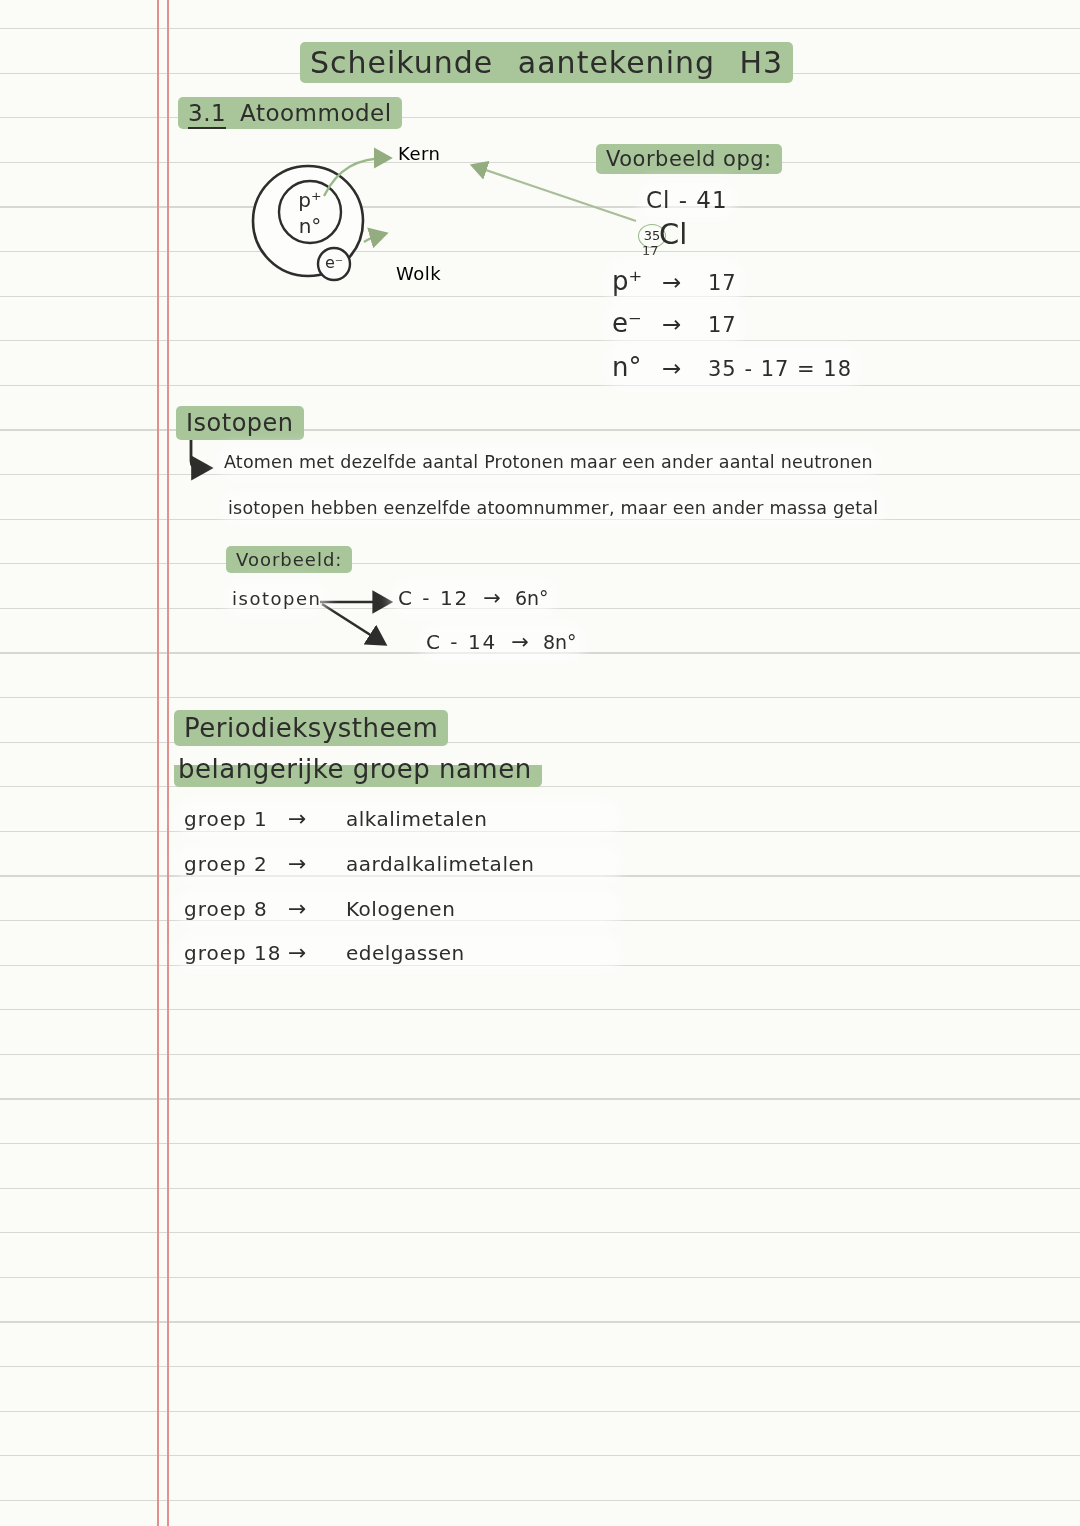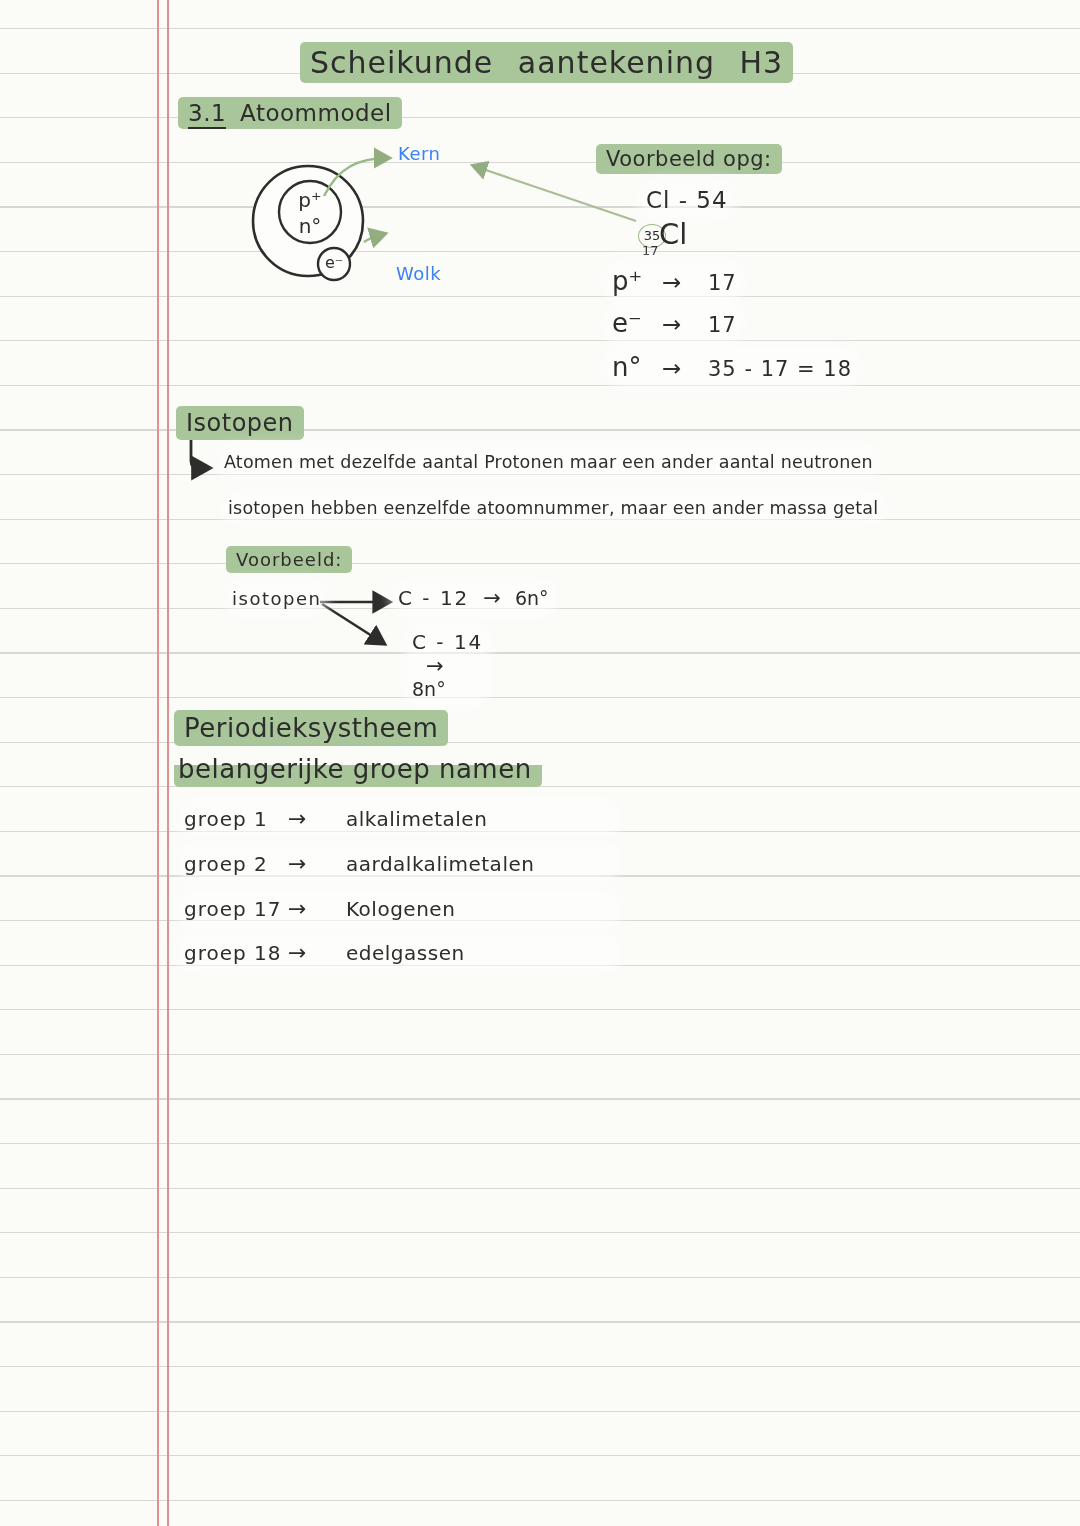--- a/index.html
+++ b/index.html
@@ -17,21 +17,21 @@
     background:repeating-linear-gradient(to bottom,
       #d7d7d4 0px, #d7d7d4 1.3px,
       transparent 1.3px, transparent 44.6px);
   }
   .margin-line{position:absolute;top:0;bottom:0;width:2px;background:#e2908e;}
   .margin-line.l1{left:157px;}
   .margin-line.l2{left:167px;}
 
   .abs{position:absolute;}
   .ink{color:#2d2d2b;}
-  .green-ink{color:#3b82f6;}
+  .green-ink{color:#000000;}
   .halo{
     background:rgba(255,255,255,0.55);
     box-shadow:0 0 12px 8px rgba(255,255,255,0.55);
     border-radius:10px;
   }
   .hl{
     background:#a9c69b;
     border-radius:5px;
     padding:3px 10px;
   }
@@ -112,21 +112,21 @@
 
   <div class="abs nucleus ink" style="left:282px;top:187px;">
     <span>p⁺</span><br>
     <span>n°</span>
   </div>
   <div class="abs electron ink" style="left:325px;top:253px;">e⁻</div>
   <div class="abs label-green green-ink" style="left:398px;top:143px;">Kern</div>
   <div class="abs label-green green-ink" style="left:396px;top:233px;margin-top:30px;">Wolk</div>
 
   <div class="abs hl" style="left:596px;top:144px;font-size:21px;letter-spacing:.5px;">Voorbeeld opg:</div>
-  <div class="abs cl35 ink halo" style="left:646px;top:187px;">Cl - 54</div>
+  <div class="abs cl35 ink halo" style="left:646px;top:187px;">Cl - 41</div>
 
   <div class="abs" style="left:638px;top:224px;">
     <span class="mass-circle">35</span>
   </div>
   <div class="abs sub17 ink" style="left:642px;top:243px;">17</div>
   <div class="abs clsym ink" style="left:659px;top:217px;">Cl</div>
 
   <div class="abs ex-row halo" style="left:612px;top:266px;">
     <span class="particle">p⁺</span>
     <span class="arrow">→</span>
@@ -147,41 +147,41 @@
   <div class="abs body-line ink halo" style="left:224px;top:452px;">Atomen met dezelfde aantal Protonen maar een ander aantal neutronen</div>
   <div class="abs body-line ink halo" style="left:228px;top:498px;">isotopen hebben eenzelfde atoomnummer, maar een ander massa getal</div>
   <div class="abs hl" style="left:226px;top:546px;font-size:18px;letter-spacing:1px;">Voorbeeld:</div>
   <div class="abs ink halo" style="left:232px;top:588px;font-size:18px;letter-spacing:1.5px;">isotopen</div>
 
   <div class="abs iso-row halo" style="left:398px;top:586px;">
     <span class="iso">C - 12</span>
     <span class="arrow">→</span>
     <span class="neut">6n°</span>
   </div>
-  <div class="abs iso-row halo" style="left:412px;top:630px;flex-direction:column;">
+  <div class="abs iso-row halo" style="left:426px;top:630px;">
     <span class="iso">C - 14</span>
     <span class="arrow">→</span>
     <span class="neut">8n°</span>
   </div>
 
   <div class="abs big-head hl" style="left:174px;top:710px;">Periodieksystheem</div>
   <div class="abs big-head hl-stroke" style="left:174px;top:753px;">belangerijke groep namen</div>
 
   <div class="abs grp-row halo" style="left:184px;top:806px;width:430px;">
     <span class="gname">groep 1</span>
     <span class="arrow">→</span>
     <span class="gval">alkalimetalen</span>
   </div>
   <div class="abs grp-row halo" style="left:184px;top:851px;width:430px;">
     <span class="gname">groep 2</span>
     <span class="arrow">→</span>
     <span class="gval">aardalkalimetalen</span>
   </div>
   <div class="abs grp-row halo" style="left:184px;top:896px;width:430px;">
-    <span class="gname">groep 17</span>
+    <span class="gname">groep 8</span>
     <span class="arrow">→</span>
     <span class="gval">Kologenen</span>
   </div>
   <div class="abs grp-row halo" style="left:184px;top:940px;width:430px;">
     <span class="gname">groep 18</span>
     <span class="arrow">→</span>
     <span class="gval">edelgassen</span>
   </div>
 
 </div>

